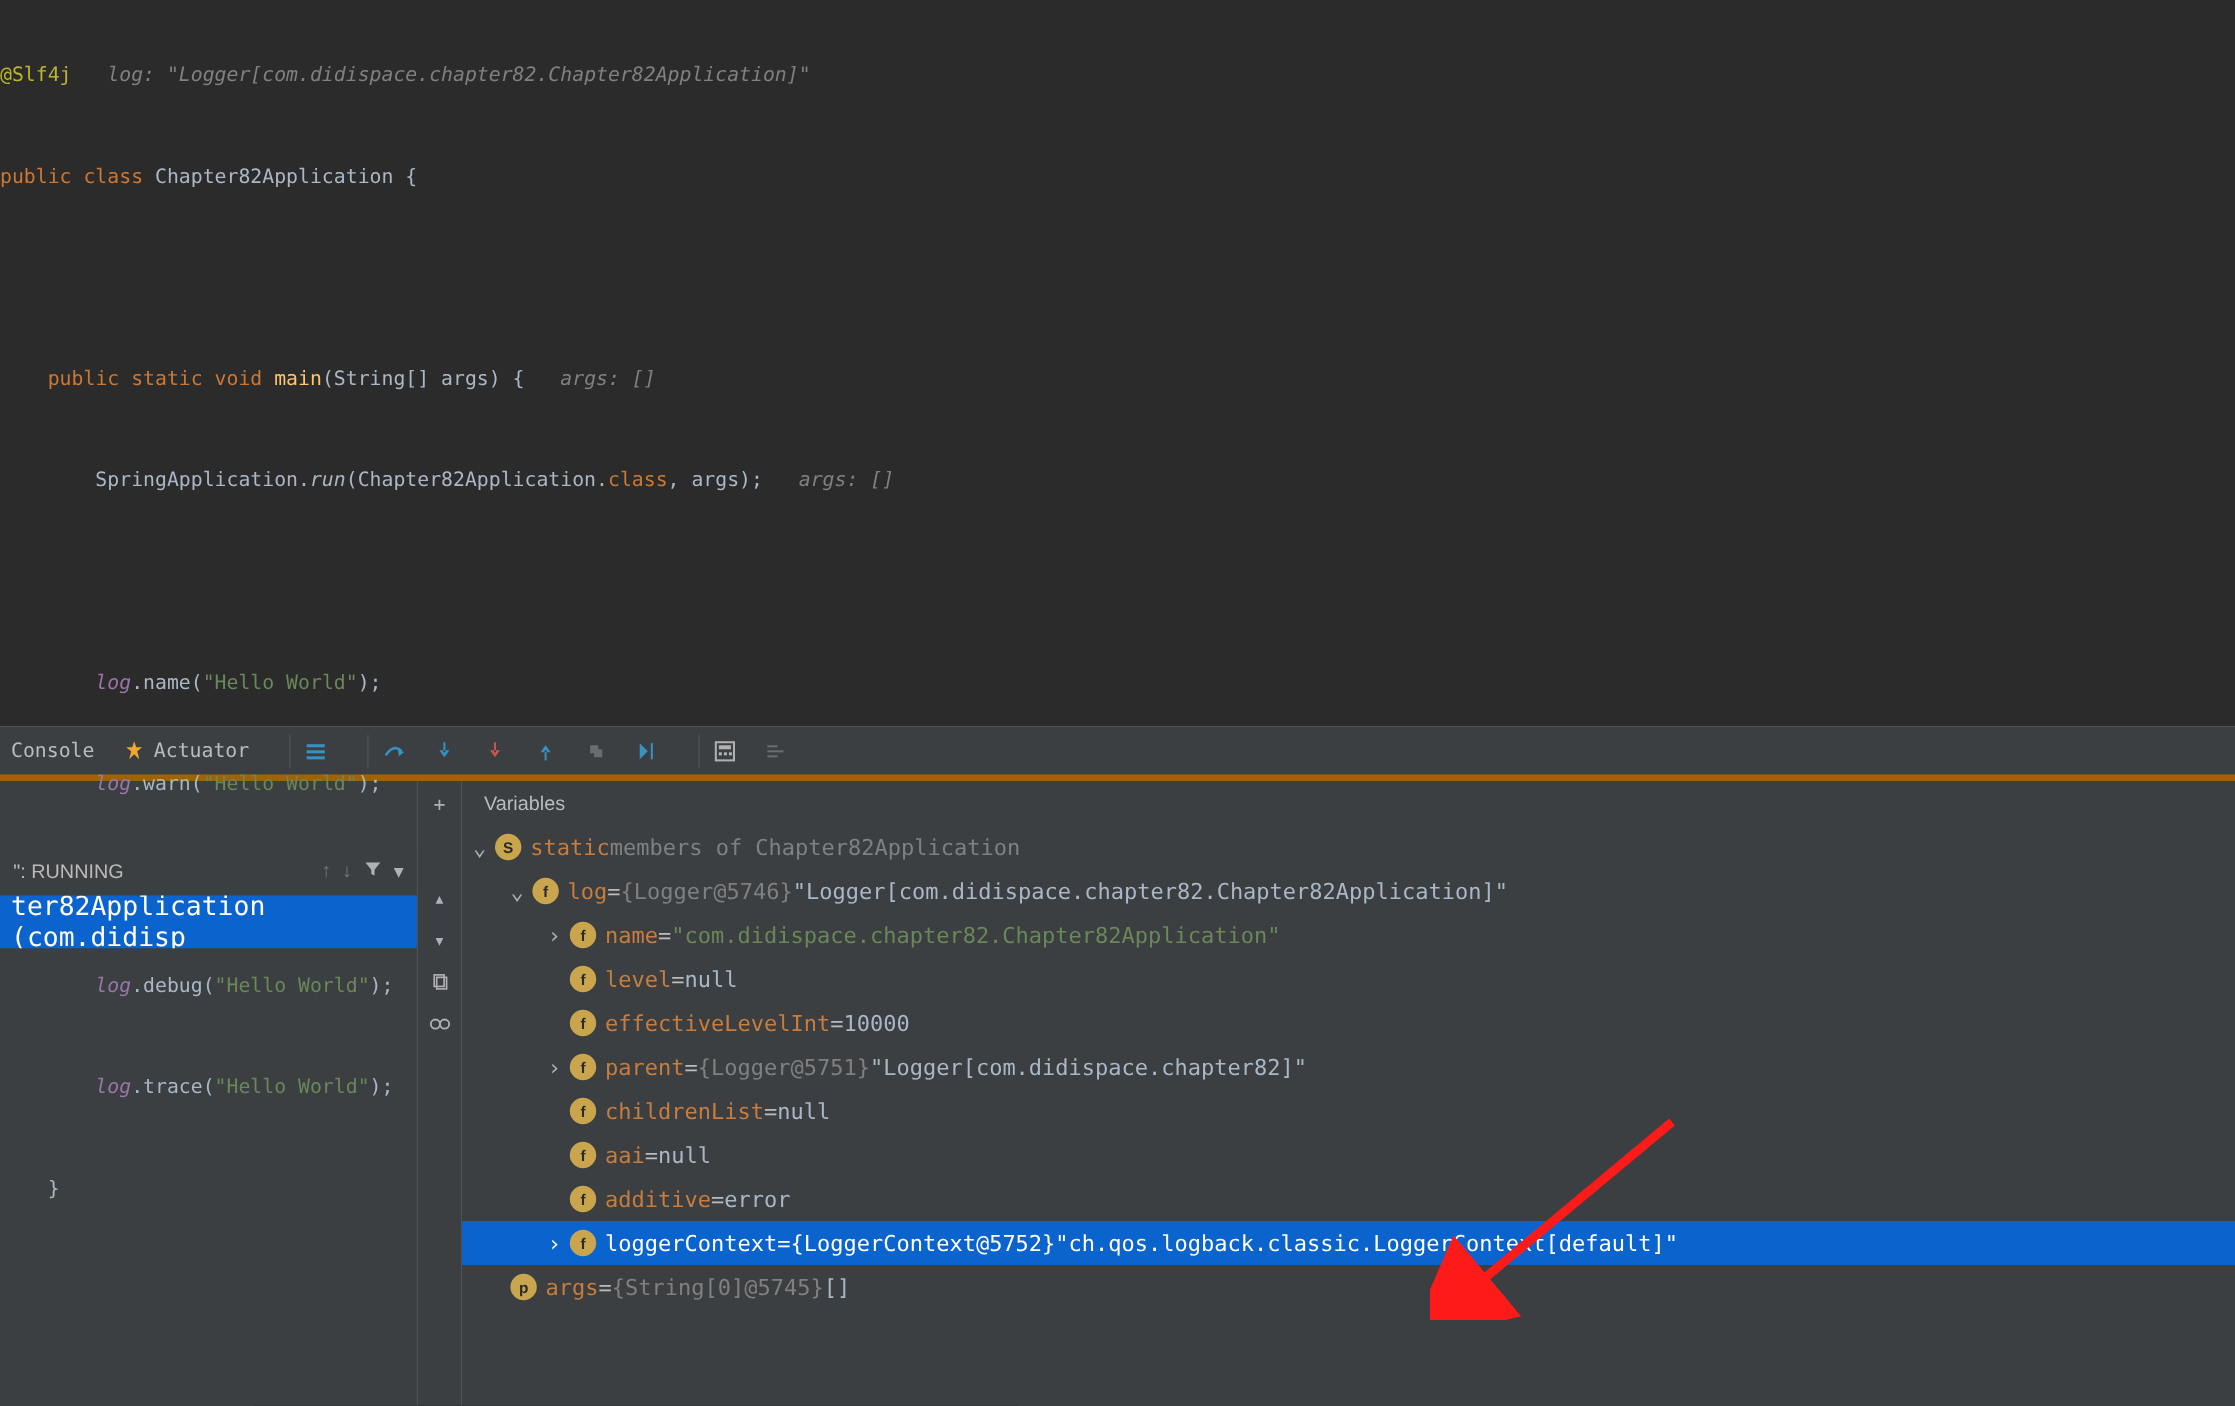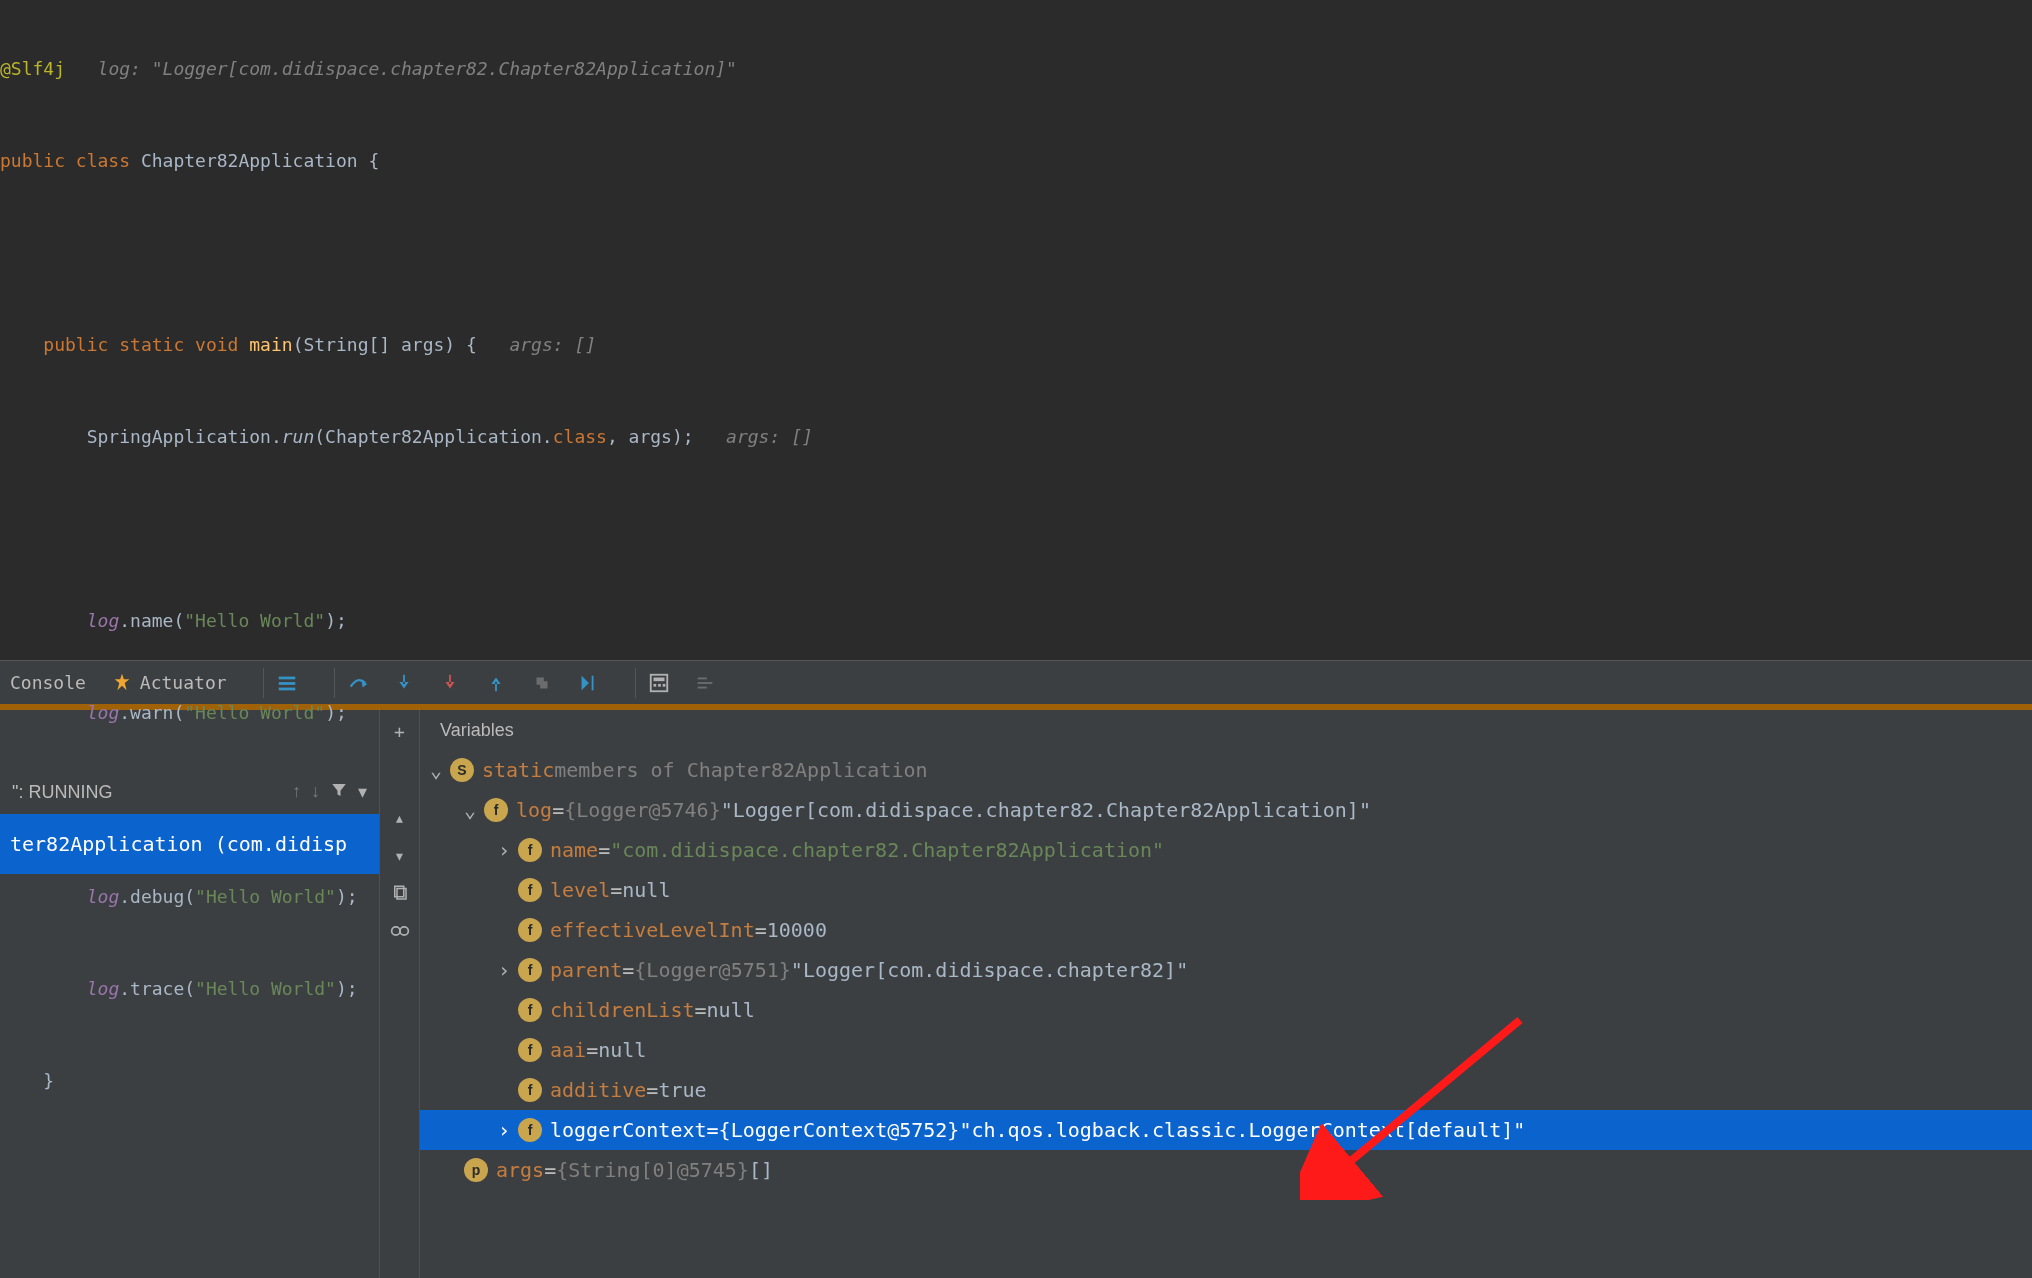--- a/index.html
+++ b/index.html
@@ -34,21 +34,21 @@
   .badge-f { background:#c9a54e; color:#2b2b2b; }
   .badge-p { background:#c9a54e; color:#2b2b2b; }
   .nm { color:#c77d3e; }
   .nm-sel { color:#ffffff; }
   .eq { color:#bbb; }
   .val-type { color:#808080; }
   .val-str { color:#a9b7c6; }
   .val-green { color:#6a8759; }
   .members { color:#808080; }
   .frames-head { height:44px; background:#3c3f41; display:flex; align-items:center; justify-content:space-between; padding:0 12px; color:#bbbbbb; font-size:18px; font-family:-apple-system,sans-serif; }
-  .frame-row { height:60px; background:#0b63ce; color:#fff; display:flex; align-items:center; padding:4px 10px; font-size:20px; font-family:Menlo,monospace; overflow:hidden; }
+  .frame-row { height:48px; background:#0b63ce; color:#fff; display:flex; align-items:center; padding:4px 10px; font-size:24px; font-family:Menlo,monospace; overflow:hidden; }
   .arrow-annot { position:fixed; pointer-events:none; }
   svg.tb-svg { width:22px; height:22px; }
 </style>
 </head>
 <body>
 
 <div class="editor">
 <div class="line"><span class="k-olive">@Slf4j</span>   <span class="grey">log: "Logger[com.didispace.chapter82.Chapter82Application]"</span></div>
 <div class="line"><span class="k-orange">public class </span><span class="white">Chapter82Application {</span></div>
 <div class="line"></div>
@@ -226,21 +226,21 @@
       <div class="trow" style="padding-left:98px">
         <span class="badge badge-f">f</span>
         <span class="nm">aai</span>
           <span class="eq"> = </span>
           <span class="val-str">null</span>
       </div>
       <div class="trow" style="padding-left:98px">
         <span class="badge badge-f">f</span>
         <span class="nm">additive</span>
           <span class="eq"> = </span>
-          <span class="val-str">true</span>
+          <span class="val-str">error</span>
       </div>
       <div class="trow sel" style="padding-left:78px">
         <span class="arrow" style="color:#fff">›</span>
         <span class="badge badge-f">f</span>
         <span class="nm-sel">loggerContext</span>
           <span> = </span>
           <span>{LoggerContext@5752}</span> 
           <span>"ch.qos.logback.classic.LoggerContext[default]"</span>
       </div>
       <div class="trow" style="padding-left:44px">

